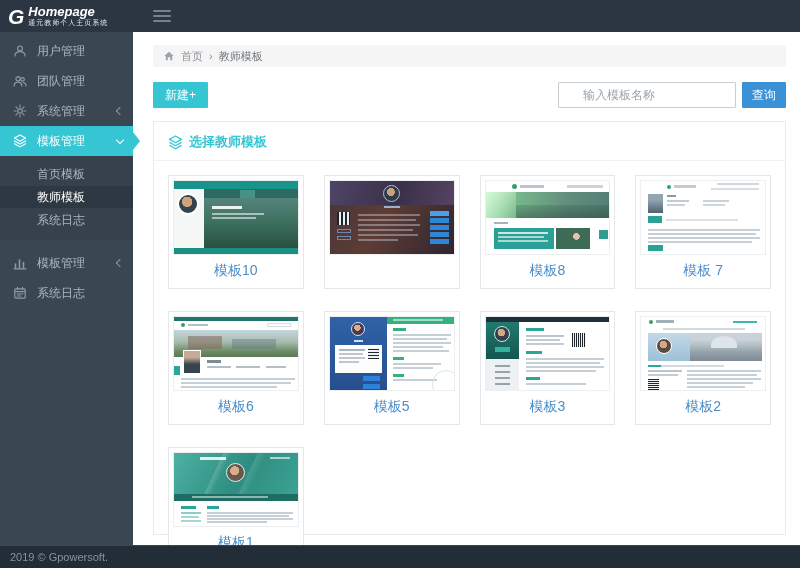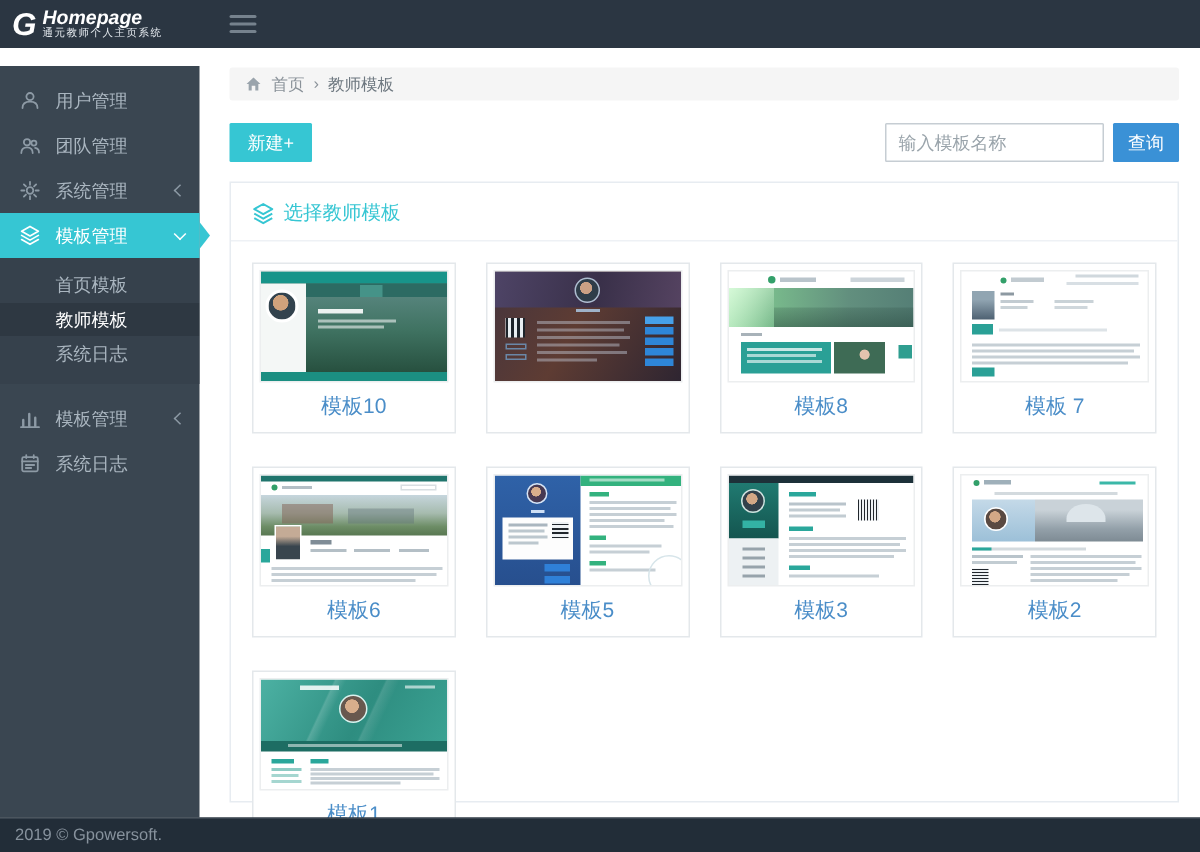--- a/index.html
+++ b/index.html
@@ -12,21 +12,21 @@
   .logo-text{display:flex;flex-direction:column;}
   .logo-title{color:#fff;font-weight:bold;font-style:italic;font-size:13px;line-height:13px;}
   .logo-sub{color:#e6ebf0;font-size:7px;letter-spacing:1px;line-height:9px;}
   .hamburger{margin-left:20px;width:18px;height:12px;display:flex;flex-direction:column;justify-content:space-between;cursor:pointer;}
   .hamburger i{display:block;height:2px;background:#76828d;border-radius:1px;}
   .header-right{margin-left:auto;display:flex;align-items:center;padding-right:14px;gap:6px;}
   .avatar{width:20px;height:20px;border-radius:50%;background:radial-gradient(circle at 50% 38%,#d8a67e 34%,#4a5a7a 36%);border:1px solid #55616d;}
   .username{color:#c3ccd4;font-size:12px;}
   .caret{width:5px;height:5px;border-left:1px solid #9aa5af;border-bottom:1px solid #9aa5af;transform:rotate(-45deg);margin-top:-3px;}
   
-  .sidebar{position:absolute;top:44px;bottom:23px;left:0;width:133px;background:#3a4651;z-index:10;}
+  .sidebar{position:absolute;top:28px;bottom:23px;left:0;width:133px;background:#3a4651;z-index:10;}
   .menu{list-style:none;margin:8px 0 0 0;padding:0;}
   .mi{position:relative;display:flex;align-items:center;height:30px;padding:0 10px 0 13px;color:#aab6c0;font-size:12px;cursor:pointer;}
   .mi .ic{width:15px;height:15px;margin-right:9px;flex:none;display:flex;align-items:center;}
   .mi svg{width:14px;height:14px;stroke:#8d9aa5;fill:none;stroke-width:1.2;stroke-linecap:round;stroke-linejoin:round;}
   .chev{margin-left:auto;width:5px;height:5px;border-left:1px solid #8d9aa5;border-bottom:1px solid #8d9aa5;transform:rotate(45deg);}
   .chev.left{transform:rotate(45deg);}
   .chev.down{transform:rotate(-45deg);margin-top:-2px;}
   .mi.active{background:#36c6d3;color:#fff;}
   .mi.active svg{stroke:#fff;}
   .mi.active .chev{border-color:#fff;}
@@ -44,27 +44,27 @@
   
   .content{position:absolute;top:32px;bottom:23px;left:133px;right:0;background:#fff;
            padding:0 14px 0 20px;box-sizing:border-box;display:flex;flex-direction:column;}
   .breadcrumb{margin-top:13px;height:22px;background:#f5f5f5;border-radius:2px;display:flex;align-items:center;
               padding:0 10px;font-size:11px;color:#8a9299;gap:6px;}
   .breadcrumb .home-ic{width:12px;height:12px;fill:#9aa4ac;}
   .crumb-current{color:#6e7880;}
   .toolbar{margin-top:15px;height:26px;display:flex;align-items:center;}
   .btn-new{background:#36c6d3;color:#fff;border:none;font-size:12px;height:26px;padding:0 12px;cursor:pointer;border-radius:1px;font-family:inherit;}
   .search-group{margin-left:auto;display:flex;align-items:center;}
-  .search-input{width:128px;height:24px;border:1px solid #c6cdd3;border-radius:1px;padding:0 8px;font-size:12px;color:#555;outline:none;font-family:inherit;}
+  .search-input{width:128px;height:24px;border:1px solid #c6cdd3;border-radius:1px;padding:0 24px;font-size:12px;color:#555;outline:none;font-family:inherit;}
   .search-input::placeholder{color:#9aa4ab;}
   .btn-query{margin-left:6px;background:#3a91d6;color:#fff;border:none;font-size:12px;height:26px;padding:0 10px;cursor:pointer;border-radius:1px;font-family:inherit;}
   .panel{margin-top:13px;margin-bottom:10px;flex:1;border:1px solid #e7ecf1;display:flex;flex-direction:column;min-height:0;}
   .panel-head{display:flex;align-items:center;gap:6px;padding:11px 14px 9px;border-bottom:1px solid #eef1f5;}
   .panel-head svg{width:15px;height:15px;stroke:#36c6d3;fill:none;stroke-width:1.3;stroke-linejoin:round;}
-  .panel-title{color:#36c6d3;font-size:13px;font-weight:normal;}
+  .panel-title{color:#36c6d3;font-size:13px;font-weight:bold;}
   .panel-body{padding:14px;}
   .grid{display:grid;grid-template-columns:repeat(4,1fr);column-gap:20px;row-gap:22px;}
   .card{border:1px solid #e4e8eb;background:#fff;padding:4px 4px 0;cursor:pointer;}
   .thumb{position:relative;height:75px;overflow:hidden;background:#fff;border:1px solid #eceeef;box-sizing:border-box;}
   .thumb i{position:absolute;display:block;box-sizing:border-box;}
   .cap{text-align:center;color:#4a8dc8;font-size:14px;padding:7px 0 8px;}
   
   .t10{background:linear-gradient(180deg,#46796c,#2e5e50);}
   .t9{background:linear-gradient(120deg,#46353d,#5e3c33 45%,#2e2531);}
   .t4{background:linear-gradient(135deg,#c4ddf0,#8db9de 55%,#74a6d6);}

